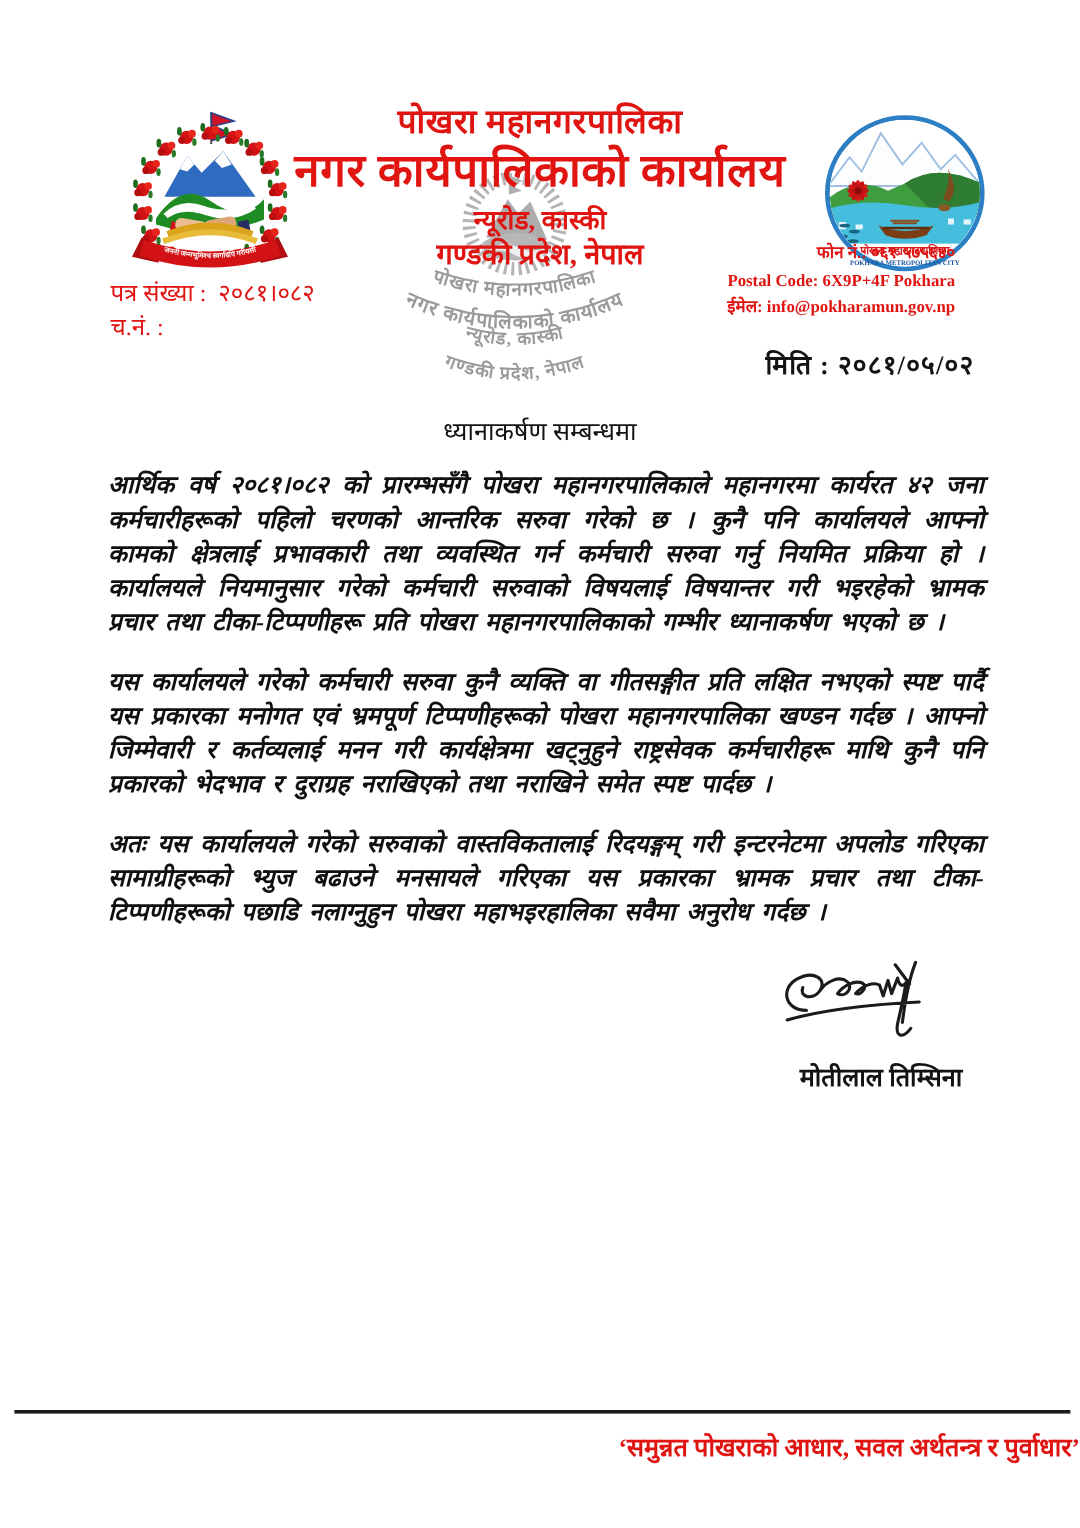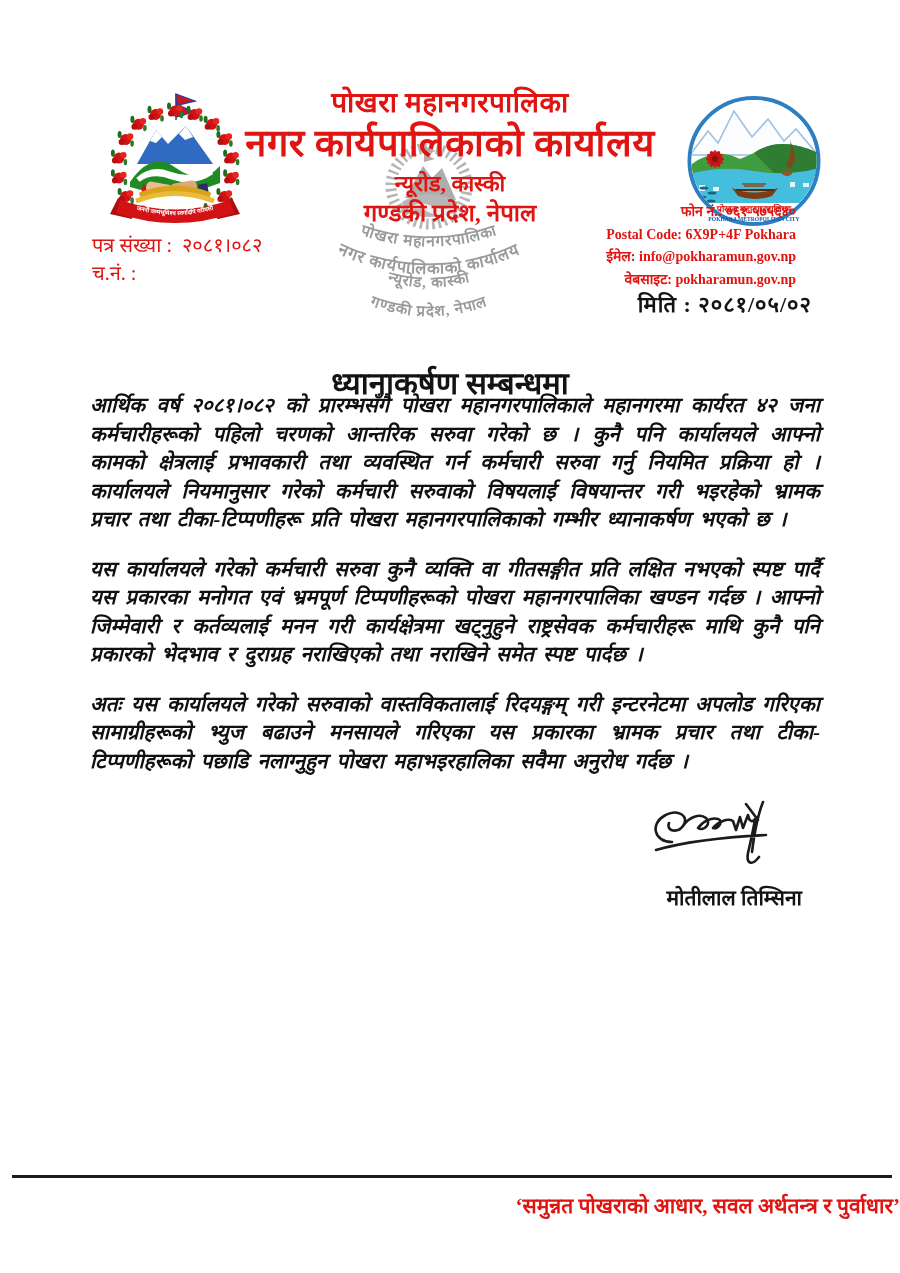--- a/index.html
+++ b/index.html
@@ -13,21 +13,21 @@
   .stamp{position:absolute;left:320px;top:144px;width:218px;height:194px;z-index:1;opacity:.88;}
   .head-center{position:absolute;left:140px;right:140px;top:86px;text-align:center;z-index:2;color:#e01410;}
   .head-line1{font-size:28px;font-weight:bold;line-height:34px;letter-spacing:.5px;}
   .head-line2{font-size:38px;font-weight:bold;line-height:47px;letter-spacing:.5px;}
   .head-line3{font-size:22px;font-weight:bold;line-height:29px;margin-top:2px;}
   .head-line4{font-size:24px;font-weight:bold;line-height:30px;}
   .ref-block{position:absolute;left:92px;top:231px;z-index:4;color:#e01410;font-size:20px;font-weight:normal;line-height:28px;}
   .contact{position:absolute;right:104px;top:201px;z-index:4;text-align:right;color:#e01410;font-size:14px;font-weight:bold;line-height:22.5px;}
   .date-line{position:absolute;right:88px;top:288px;z-index:4;font-size:22px;font-weight:bold;color:#141414;letter-spacing:1px;}
   
-  .subject{position:absolute;left:0;right:0;top:361px;text-align:center;font-size:31px;font-weight:bold;color:#131313;z-index:4;}
+  .subject{position:absolute;left:0;right:0;top:345px;text-align:center;font-size:21px;font-weight:normal;color:#131313;z-index:4;}
   .letter-body{position:absolute;left:90px;width:730px;top:391px;z-index:4;
     font-size:20.5px;line-height:28.5px;font-weight:600;color:#101010;
     text-align:justify;text-align-last:left;word-spacing:4px;}
   .letter-body p{margin:0 0 21px 0;font-style:italic;}
   
   .sig-block{position:absolute;right:98px;top:792px;width:190px;text-align:right;z-index:4;}
   .sig-image{display:block;margin:0 10px 6px auto;}
   .sig-name{font-size:21px;font-weight:bold;color:#131313;line-height:30px;}
   .sig-title{font-size:20px;font-weight:bold;color:#131313;line-height:30px;}
   
@@ -181,21 +181,20 @@
     </div>
     <div>
       <span>च.नं. :</span>
     </div>
   </div>
 
   <div class="contact">
     <div>फोन नं.: ०६१-५७५६४०</div>
     <div>Postal Code: 6X9P+4F Pokhara</div>
     <div>ईमेल: info@pokharamun.gov.np</div>
-    <div>वेबसाइट: pokharamun.gov.np</div>
   </div>
 
   <div class="date-line">मिति : २०८१/०५/०२</div>
 
   <div class="subject">ध्यानाकर्षण सम्बन्धमा</div>
 
   <div class="letter-body">
     <p>आर्थिक वर्ष २०८१।०८२ को प्रारम्भसँगै पोखरा महानगरपालिकाले महानगरमा कार्यरत ४२ जना कर्मचारीहरूको पहिलो चरणको आन्तरिक सरुवा गरेको छ । कुनै पनि कार्यालयले आफ्नो कामको क्षेत्रलाई प्रभावकारी तथा व्यवस्थित गर्न कर्मचारी सरुवा गर्नु नियमित प्रक्रिया हो । कार्यालयले नियमानुसार गरेको कर्मचारी सरुवाको विषयलाई विषयान्तर गरी भइरहेको भ्रामक प्रचार तथा टीका-टिप्पणीहरू प्रति पोखरा महानगरपालिकाको गम्भीर ध्यानाकर्षण भएको छ ।</p>
     <p>यस कार्यालयले गरेको कर्मचारी सरुवा कुनै व्यक्ति वा गीतसङ्गीत प्रति लक्षित नभएको स्पष्ट पार्दै यस प्रकारका मनोगत एवं भ्रमपूर्ण टिप्पणीहरूको पोखरा महानगरपालिका खण्डन गर्दछ । आफ्नो जिम्मेवारी र कर्तव्यलाई मनन गरी कार्यक्षेत्रमा खट्नुहुने राष्ट्रसेवक कर्मचारीहरू माथि कुनै पनि प्रकारको भेदभाव र दुराग्रह नराखिएको तथा नराखिने समेत स्पष्ट पार्दछ ।</p>
     <p>अतः यस कार्यालयले गरेको सरुवाको वास्तविकतालाई रिदयङ्गम् गरी इन्टरनेटमा अपलोड गरिएका सामाग्रीहरूको भ्युज बढाउने मनसायले गरिएका यस प्रकारका भ्रामक प्रचार तथा टीका-टिप्पणीहरूको पछाडि नलाग्नुहुन पोखरा महाभइरहालिका सवैमा अनुरोध गर्दछ ।</p>

